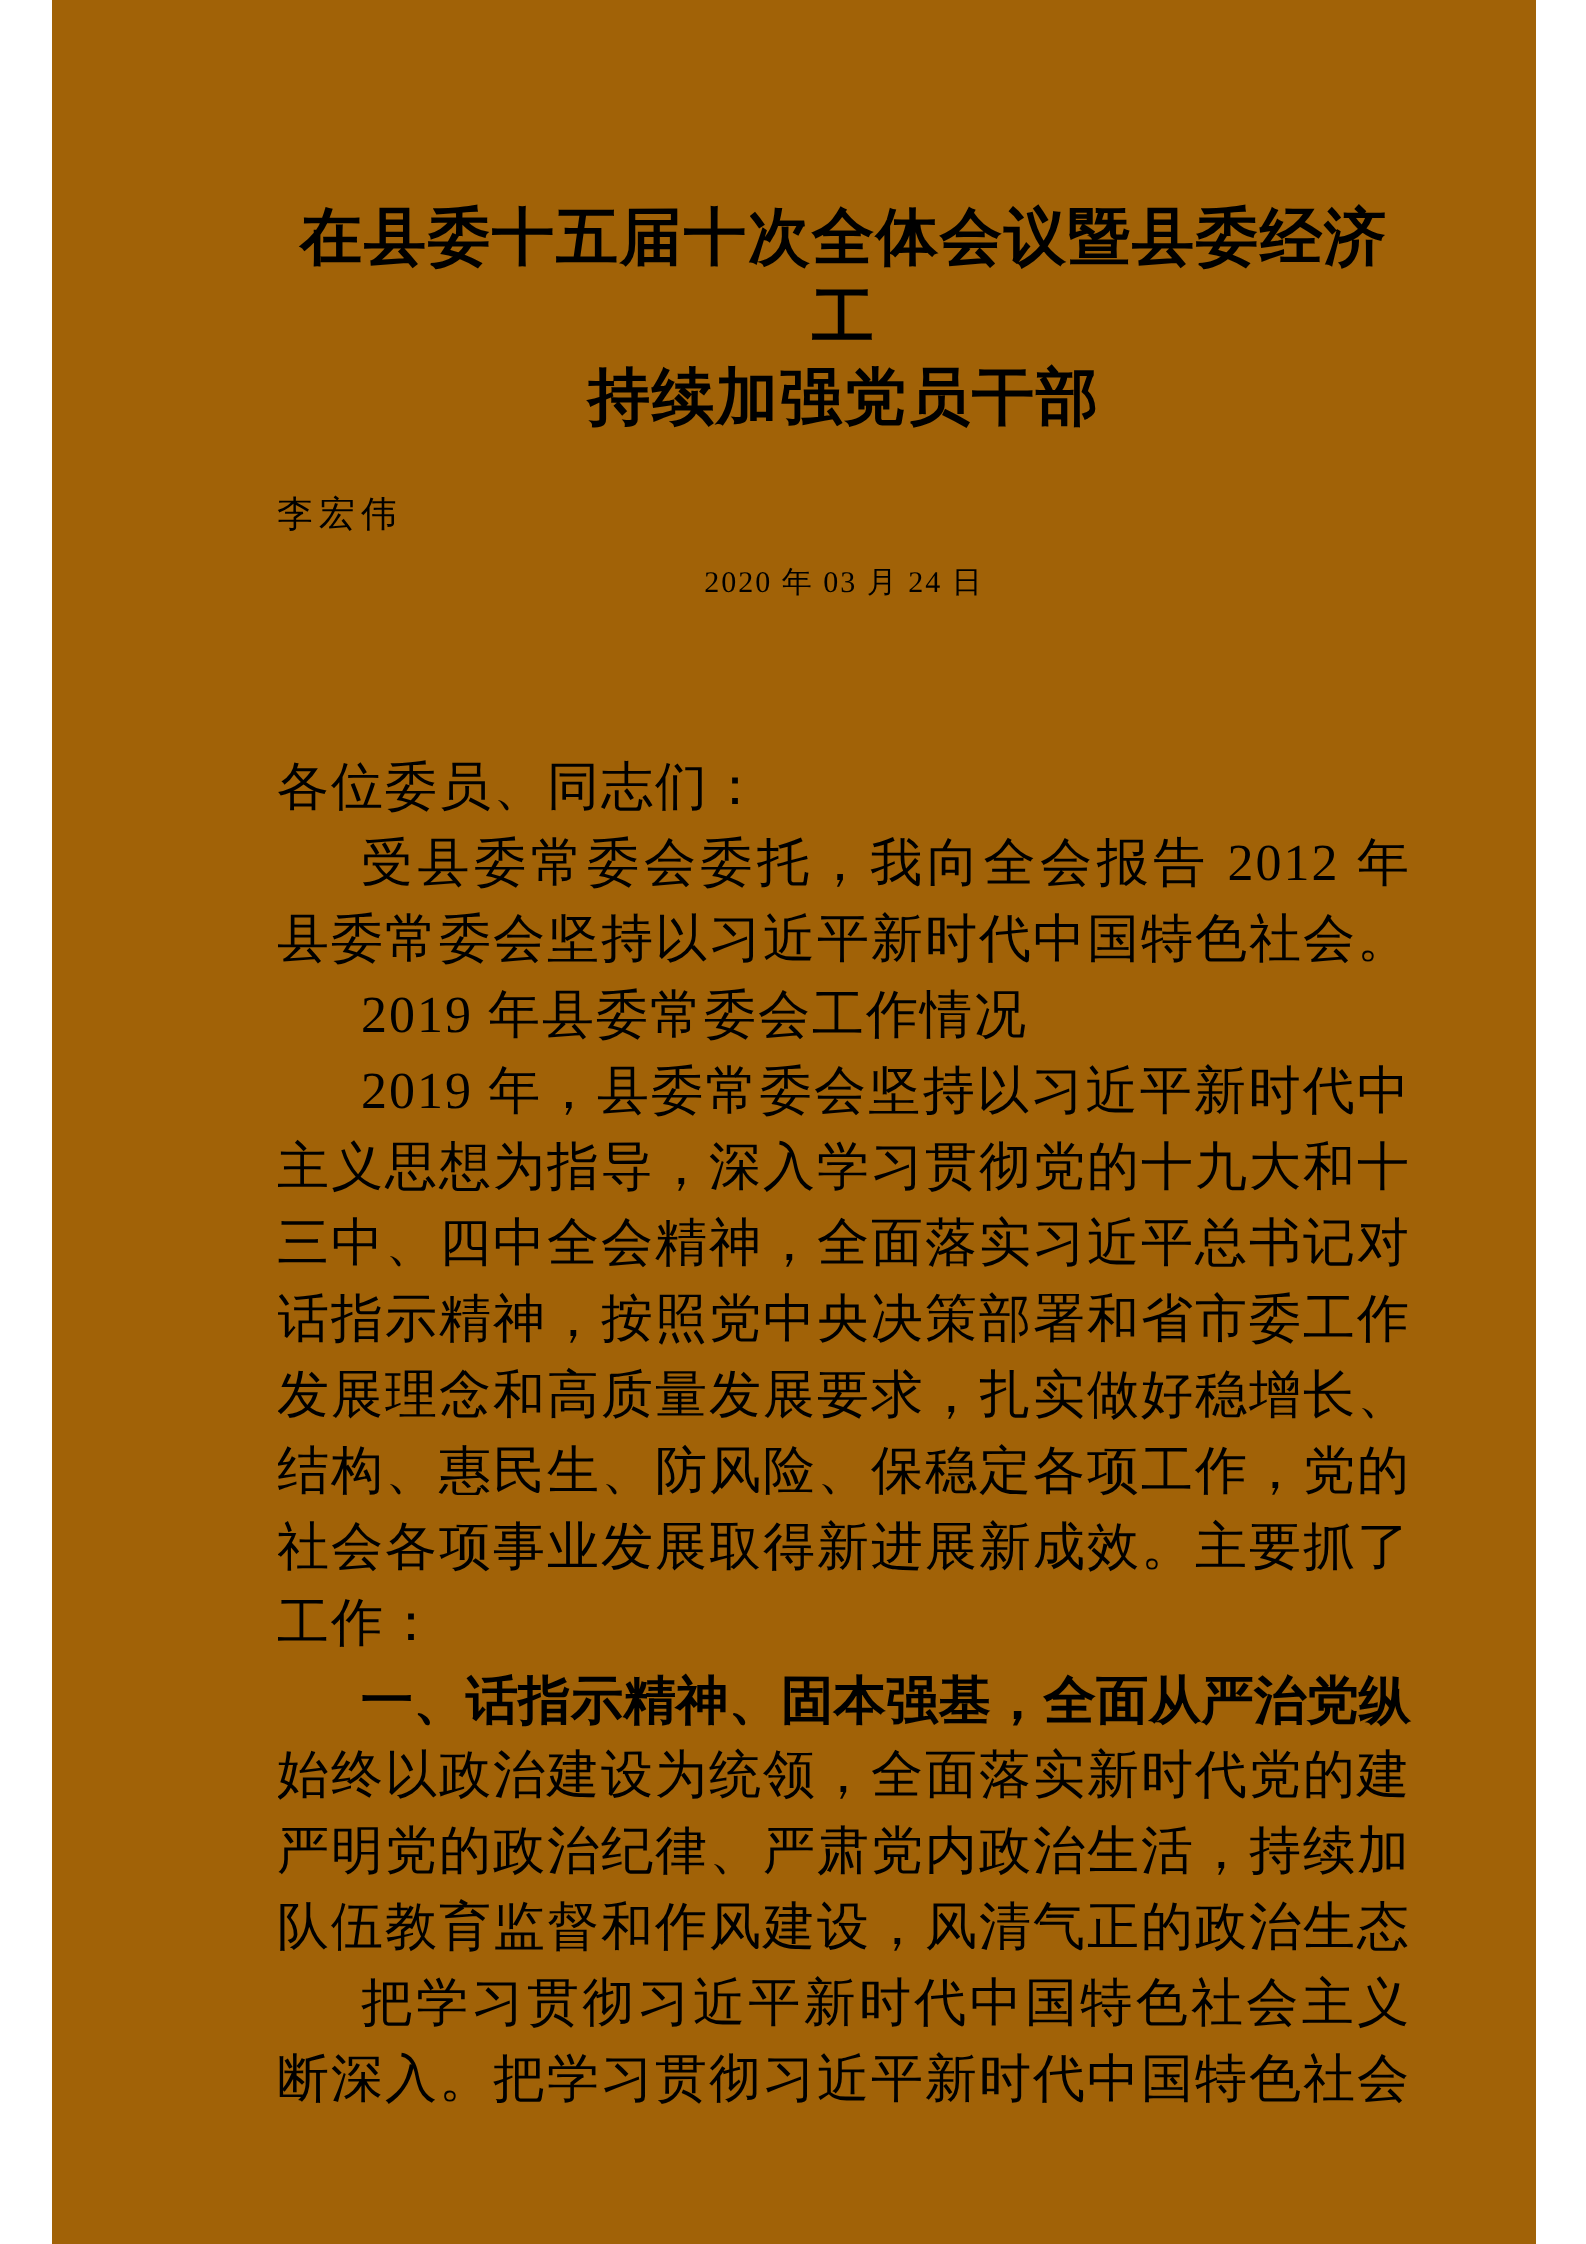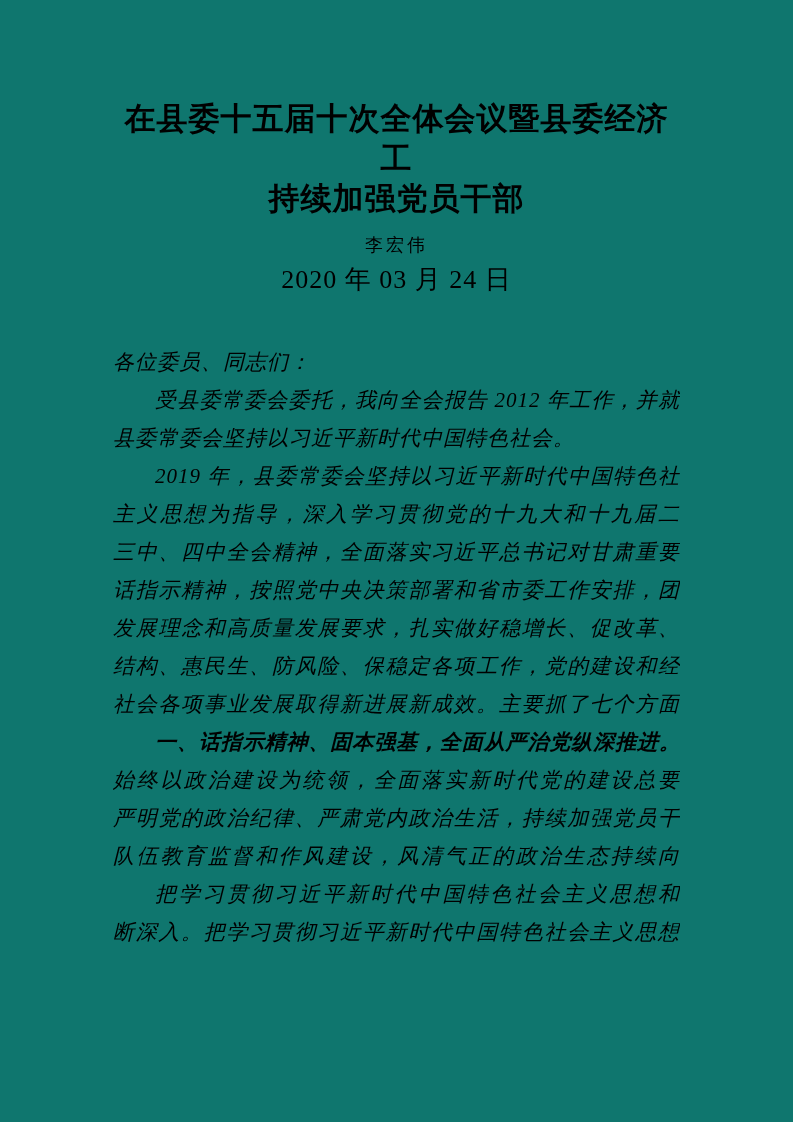--- a/index.html
+++ b/index.html
@@ -2,61 +2,60 @@
 <html lang="zh"><head>
 <meta charset="utf-8">
 <style>
   html, body {
     margin: 0;
     padding: 0;
     background: #ffffff;
   }
   .page {
     position: relative;
-    width: 793px;
+    width: 726px;
     height: 1122px;
     margin: 0 auto;
-    background: #0f766e;
+    background: #a16207;
     overflow: hidden;
     color: #000000;
     font-family: "Liberation Serif", "DejaVu Serif", serif;
+    padding-left: 16px;
   }
   .content {
     position: absolute;
     left: 113px;
     top: 0;
     width: 567px;
   }
   .title {
     margin: 99px 0 0 0;
     text-align: center;
     font-size: 31px;
     line-height: 40px;
     font-weight: bold;
     letter-spacing: 1px;
     font-family: "Liberation Serif", "DejaVu Serif", serif;
   }
   .byline {
-    margin-top: 14px;
-    text-align: center;
+    margin-top: 26px;
     font-size: 18px;
     line-height: 24px;
     letter-spacing: 3px;
   }
   .docdate {
     margin-top: 11px;
     text-align: center;
-    font-size: 26px;
+    font-size: 15px;
     line-height: 24px;
     letter-spacing: 1px;
   }
   .body {
-    margin-top: 51px;
-    font-size: 21px;
-    font-style: italic;
+    margin-top: 71px;
+    font-size: 26px;
   }
   .line {
     height: 38px;
     line-height: 38px;
     overflow: hidden;
     letter-spacing: 1px;
     text-align: left;
   }
   .line.j {
     text-align: justify;
@@ -84,27 +83,29 @@
     <h1 class="title">
         <div>在县委十五届十次全体会议暨县委经济工</div>
         <div>持续加强党员干部</div>
       </h1>
     <div class="byline">李宏伟</div>
     <div class="docdate">2020 年 03 月 24 日</div>
     <div class="body">
         <div class="line">各位委员、同志们：</div>
         <div class="line j ind">受县委常委会委托，我向全会报告 2012 年工作，并就</div>
         <div class="line">县委常委会坚持以习近平新时代中国特色社会。</div>
+        <div class="line ind">2019 年县委常委会工作情况</div>
         <div class="line j ind">2019 年，县委常委会坚持以习近平新时代中国特色社会</div>
         <div class="line j">主义思想为指导，深入学习贯彻党的十九大和十九届二中、</div>
         <div class="line j">三中、四中全会精神，全面落实习近平总书记对甘肃重要讲</div>
         <div class="line j">话指示精神，按照党中央决策部署和省市委工作安排，团结</div>
         <div class="line j">发展理念和高质量发展要求，扎实做好稳增长、促改革、调</div>
         <div class="line j">结构、惠民生、防风险、保稳定各项工作，党的建设和经济</div>
         <div class="line j">社会各项事业发展取得新进展新成效。主要抓了七个方面的</div>
+        <div class="line">工作：</div>
         <div class="line j ind bold">一、话指示精神、固本强基，全面从严治党纵深推进。</div>
         <div class="line j">始终以政治建设为统领，全面落实新时代党的建设总要求，</div>
         <div class="line j">严明党的政治纪律、严肃党内政治生活，持续加强党员干部</div>
         <div class="line j">队伍教育监督和作风建设，风清气正的政治生态持续向好。</div>
         <div class="line j ind kai">把学习贯彻习近平新时代中国特色社会主义思想和</div>
         <div class="line j kai">断深入。把学习贯彻习近平新时代中国特色社会主义思想和</div>
       </div>
   </div>
 </div>
 

